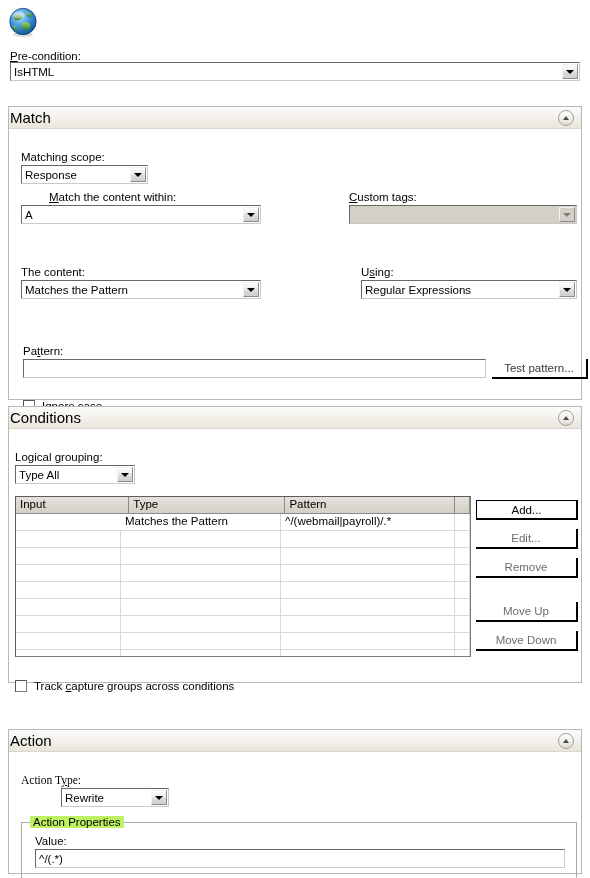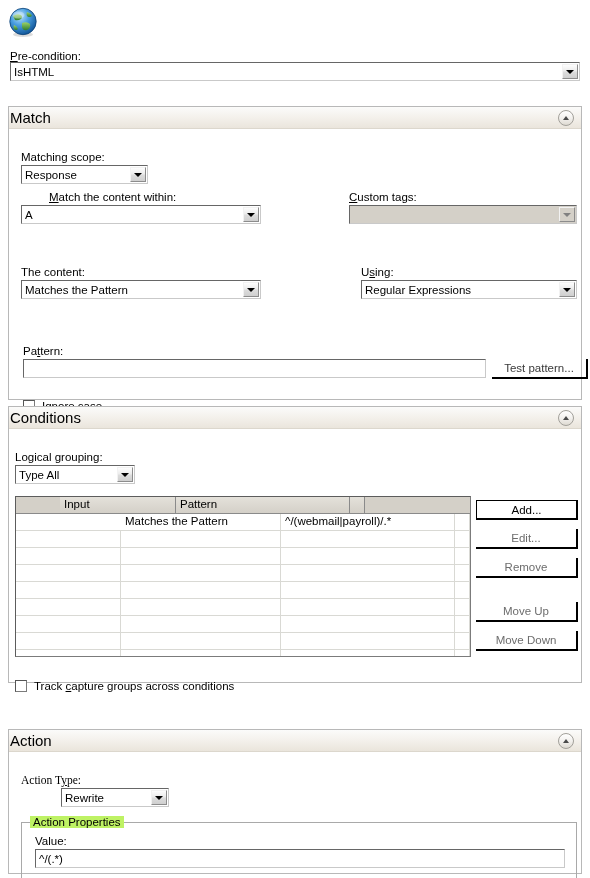--- a/index.html
+++ b/index.html
@@ -283,21 +283,22 @@
       </div>
       <div class="combo" style="position:absolute;left:6px;top:36px;width:120px;height:19px;">
         <span>Type All</span>
         <span class="arrowbtn">
             <span class="tri-down"></span>
           </span>
       </div>
 
       <div class="grid" style="left:6px;top:67px;width:456px;height:161px;">
         <div class="grid-head">
-          <div class="gh" style="width:116px;margin-left:44px;">Input</div>
+          <div class="gh" style="width:116px;">Input</div>
+          <div class="gh" style="width:160px;">Type</div>
           <div class="gh" style="width:174px;">Pattern</div>
           <div class="gh" style="width:15px;"></div>
         </div>
         <div class="grid-row">
           <div class="gc" style="width:105px;margin-top:16px;">{URL}</div>
           <div class="gc" style="width:160px;">Matches the Pattern</div>
           <div class="gc" style="width:174px;">^/(webmail|payroll)/.*</div>
           <div class="gc" style="width:15px;"></div>
         </div>
         <div class="grid-row">

